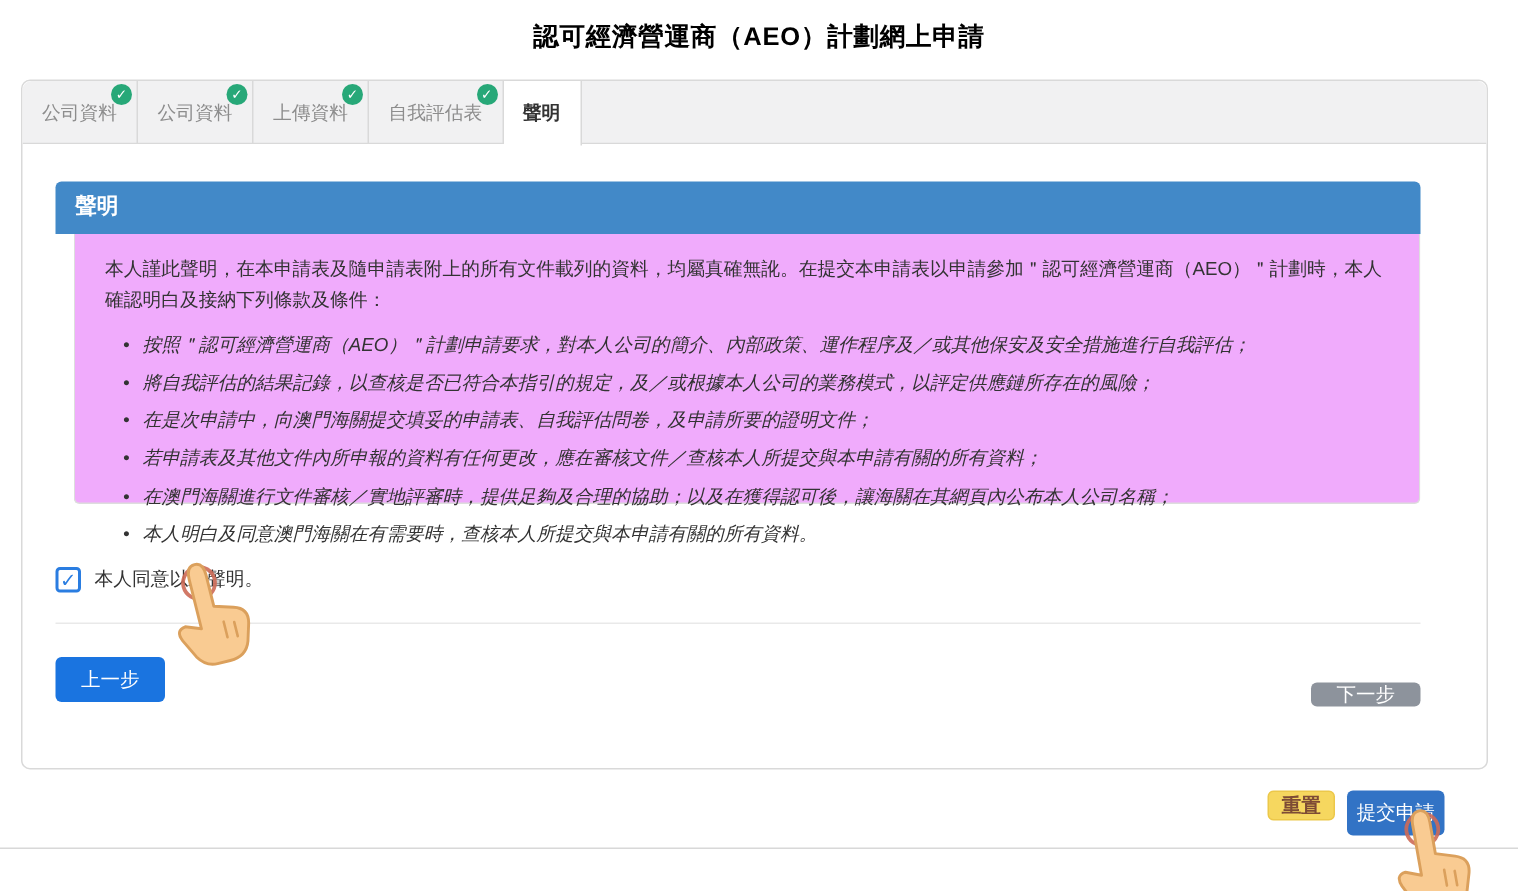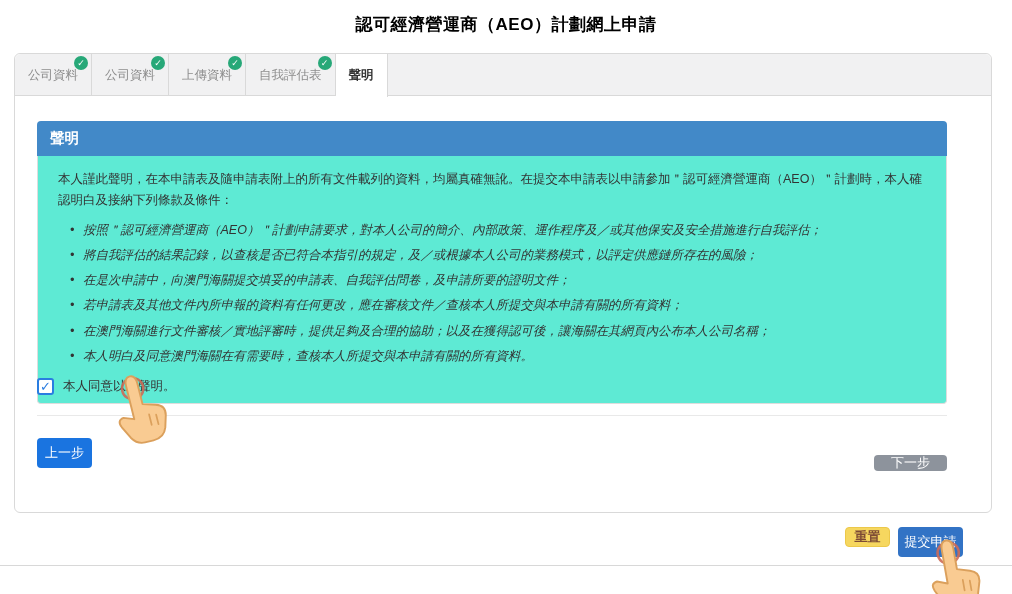--- a/index.html
+++ b/index.html
@@ -39,22 +39,22 @@
     border-radius:50%; background:#27a878; color:#fff;
     font-size:9px; line-height:14px; text-align:center; font-weight:700;
   }
   
   #panel-header {
     position:absolute; left:22px; right:44px; top:67px; height:35px;
     background:#4289c8; border-radius:4px 4px 0 0; color:#fff;
     font-size:14.5px; font-weight:700; line-height:35px; padding-left:13px;
   }
   #panel-body {
-    position:absolute; left:22px; right:44px; top:102px; height:248px;
-    background:#5eead4; border:1px solid #ddd; border-top:none;
+    position:absolute; left:34px; right:44px; top:102px; height:180px;
+    background:#f0abfc; border:1px solid #ddd; border-top:none;
     border-radius:0 0 4px 4px; padding:13px 20px 0 20px;
   }
   #panel-intro { font-size:12.5px; line-height:21px; color:#333; }
   #panel-bullets { list-style:none; margin-top:10px; padding-left:12px;font-style:italic; }
   #panel-bullets li {
     position:relative; font-size:12.5px; line-height:1.45;
     margin-bottom:7px; padding-left:13px; color:#333;
   }
   #panel-bullets li::before {
     content:"•"; position:absolute; left:0; top:0; color:#333;
@@ -73,21 +73,21 @@
   #consent-divider {
     position:absolute; left:22px; right:44px; top:361px;
     border-top:1px solid #e9e9e9;
   }
   
   .btn {
     position:absolute; border:none; border-radius:4px; font-size:13px;
     color:#fff; display:flex; align-items:center; justify-content:center;
     cursor:pointer; font-family:inherit; white-space:nowrap;
   }
-  #btn-prev  { left:22px;  top:384px; width:55px; height:30px; background:#1a74e0; }
+  #btn-prev  { left:22px;  top:384px; width:73px; height:30px; background:#1a74e0; }
   #btn-next  { right:44px; top:401px; width:73px; height:16px; background:#8d939c; }
   #btn-reset {
     position:absolute; left:845px; top:527px; width:45px; height:20px;
     background:#f6d75f; border:1px solid #ecc84a; border-radius:4px;
     color:#7d4b35; font-size:13px; font-weight:700;
     display:flex; align-items:center; justify-content:center; cursor:pointer;
     font-family:inherit;
   }
   #btn-submit{
     position:absolute; left:898px; top:527px; width:65px; height:30px;

